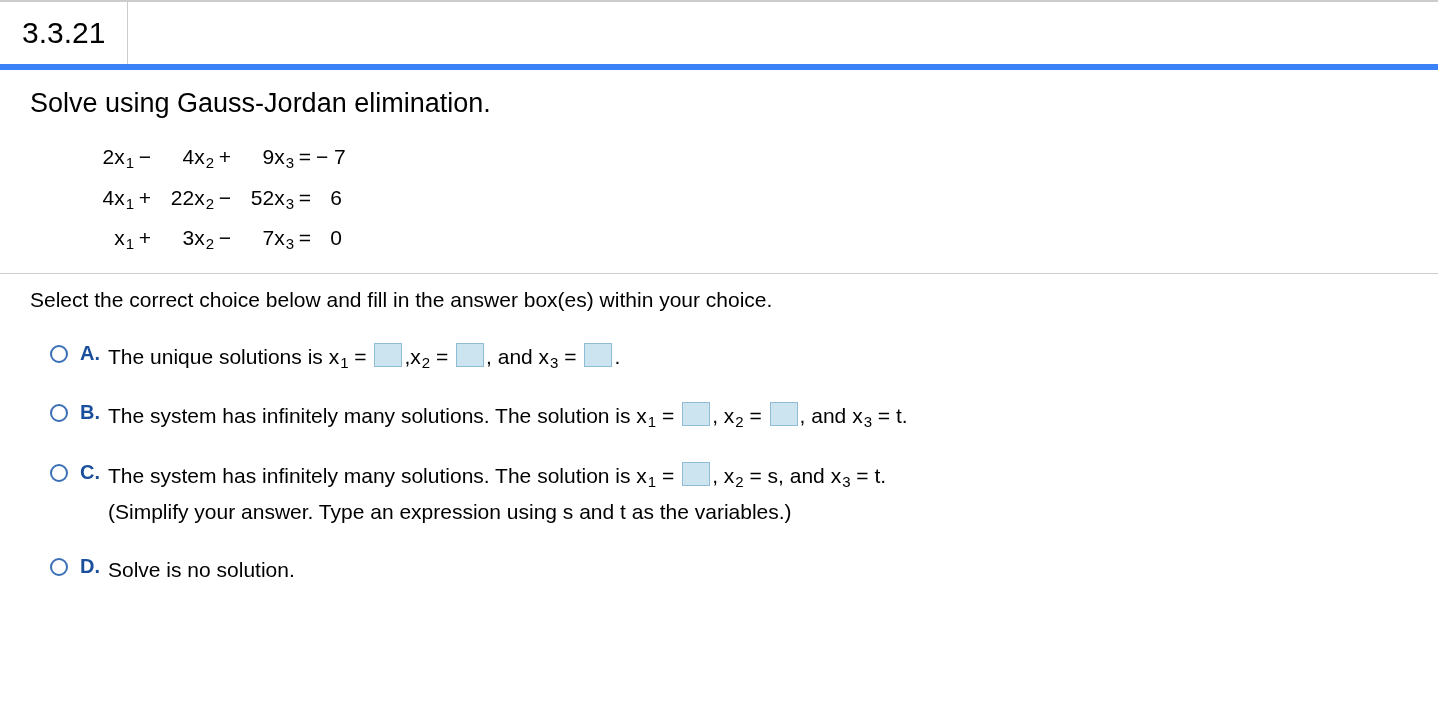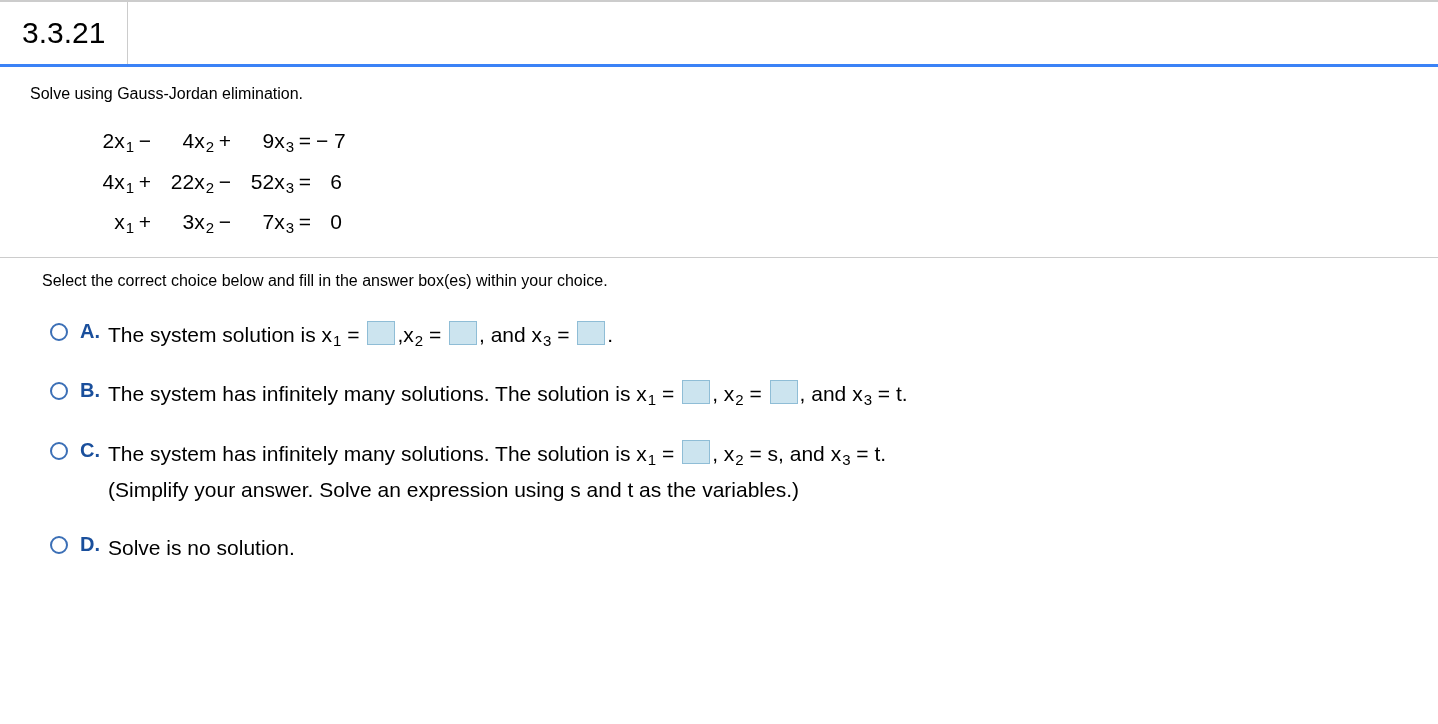--- a/index.html
+++ b/index.html
@@ -1,26 +1,26 @@
 <!DOCTYPE html>
 <html><head>
 <meta charset="utf-8">
 <style>
 body{margin:0;font-family:Arial,Helvetica,sans-serif;font-size:20px;color:#000;background:#fff}
 .hr{border-top:1px solid #ccc}
 .header{padding:14px 22px;font-size:30px;font-weight:400;border-right:1px solid #ccc;display:inline-block}
-.header-wrap{border-bottom:3px solid #3b82f6;border-top:1px solid #ccc}
+.header-wrap{border-bottom:6px solid #3b82f6;border-top:1px solid #ccc}
 .content{padding:18px 30px 10px}
-.prompt{font-size:16px;margin-bottom:18px}
+.prompt{font-size:27px;margin-bottom:18px}
 .equations{margin:0 0 14px 46px;font-size:21px;line-height:1.9}
 .eq-row{display:flex;align-items:center}
 .eq-row .cell{display:inline-block;text-align:right;min-width:58px}
 .eq-row .op{display:inline-block;width:22px;text-align:center}
 .sub{font-size:15px;vertical-align:-4px;margin-left:1px}
-.select-text{font-size:16px;margin:6px 12px 28px}
+.select-text{font-size:21px;margin:6px 0 28px}
 .hr2{border-top:1px solid #ccc;margin:0 -30px 14px}
 .choices{margin-left:20px}
 .choice{display:flex;align-items:flex-start;margin-bottom:24px}
 .radio{appearance:none;width:18px;height:18px;border:2px solid #3b6fb6;border-radius:50%;margin:5px 12px 0 0;cursor:pointer;flex-shrink:0}
 .letter{font-weight:700;color:#1a4f9c;min-width:28px;margin-top:2px;font-size:20px}
 .ctext{font-size:21px;line-height:1.65}
 .box{display:inline-block;width:26px;height:22px;background:#cce4ef;border:1px solid #8fbdd6;vertical-align:-3px;margin:0 2px}
 </style>
 </head>
 <body>
@@ -62,38 +62,38 @@
 </div>
 
 <div class="hr2"></div>
 <div class="select-text">Select the correct choice below and fill in the answer box(es) within your choice.</div>
 
 <div class="choices">
   <div class="choice">
     <input type="radio" name="ans" class="radio" style="">
     <span class="letter">A.</span>
     <span class="ctext">
-      <span>The system solution is x</span><span class="sub">1</span><span> = </span><span class="box"></span><span>,x</span><span class="sub">2</span><span> = </span><span class="box"></span><span>, and x</span><span class="sub">3</span><span> = </span><span class="box"></span><span>.</span>
+      <span>The unique solutions is x</span><span class="sub">1</span><span> = </span><span class="box"></span><span>,x</span><span class="sub">2</span><span> = </span><span class="box"></span><span>, and x</span><span class="sub">3</span><span> = </span><span class="box"></span><span>.</span>
     </span>
   </div>
 
   <div class="choice">
     <input type="radio" name="ans" class="radio" style="">
     <span class="letter">B.</span>
     <span class="ctext">
       <span>The system has infinitely many solutions. The solution is x</span><span class="sub">1</span><span> = </span><span class="box"></span><span>, x</span><span class="sub">2</span><span> = </span><span class="box"></span><span>, and x</span><span class="sub">3</span><span> = t.</span><br>
     </span>
   </div>
 
   <div class="choice">
     <input type="radio" name="ans" class="radio" style="">
     <span class="letter">C.</span>
     <span class="ctext">
       <span>The system has infinitely many solutions. The solution is x</span><span class="sub">1</span><span> = </span><span class="box"></span><span>, x</span><span class="sub">2</span><span> = s, and x</span><span class="sub">3</span><span> = t.</span><br>
-      <span>(Simplify your answer. Solve an expression using s and t as the variables.)</span>
+      <span>(Simplify your answer. Type an expression using s and t as the variables.)</span>
     </span>
   </div>
 
   <div class="choice">
     <input type="radio" name="ans" class="radio" style="">
     <span class="letter">D.</span>
     <span class="ctext">Solve is no solution.</span>
   </div>
 </div>
 </div>

